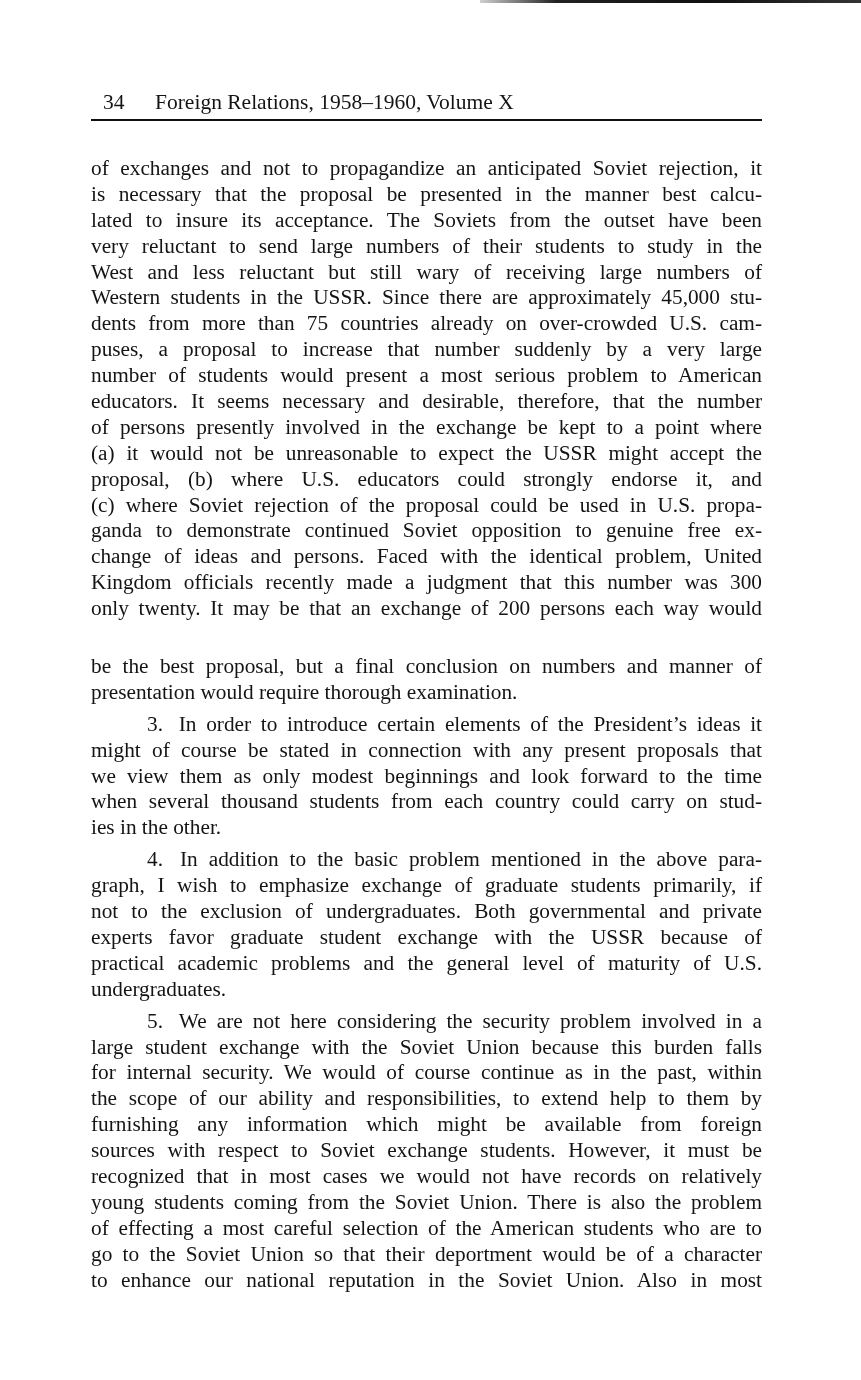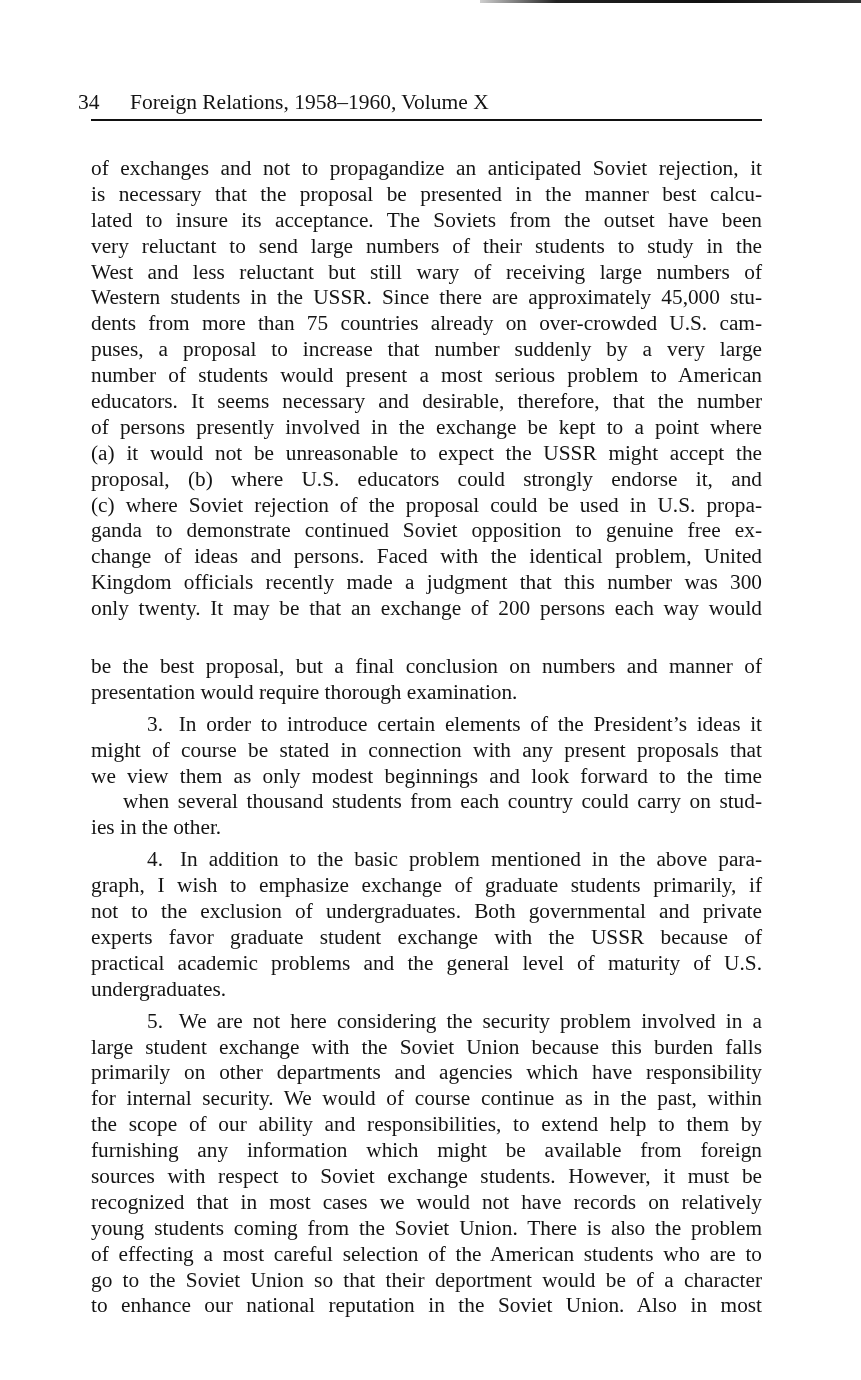--- a/index.html
+++ b/index.html
@@ -1,20 +1,20 @@
 <!DOCTYPE html>
 <html><head>
 <meta charset="utf-8">
 <style>
   html, body { margin: 0; padding: 0; background: #ffffff; }
   body { width: 861px; height: 1380px; position: relative; overflow: hidden;
          font-family: "Liberation Serif", "DejaVu Serif", serif; color: #141414; }
   .scan-edge { position: absolute; left: 480px; top: 0; width: 381px; height: 3px;
                background: linear-gradient(to right, #cfcfcf, #222 20%, #111 60%, #333); }
-  .header { position: absolute; left: 78px; top: 86px; width: 671px; height: 32px;
+  .header { position: absolute; left: 103px; top: 86px; width: 671px; height: 32px;
             font-size: 21.5px; line-height: 32px; white-space: nowrap; }
   .header .pgnum { display: inline-block; width: 52px; }
   .header-rule { position: absolute; left: 91px; top: 119px; width: 671px; height: 2px; background: #111; }
   .body-text { position: absolute; left: 91px; top: 156px; width: 671px; }
   .para { margin: 0; }
   .para + .para { margin-top: 6px; }
   .line { display: block; height: 25.9px; line-height: 25.9px; font-size: 21.3px;
           text-align: justify; text-align-last: justify; white-space: nowrap; overflow: visible; }
   .line.last { text-align-last: left; }
   .line.indent { padding-left: 56px; }
@@ -53,37 +53,36 @@
     <span class="line" style="white-space: normal; height: 25.9px;">Kingdom officials recently made a judgment that this number was 300</span>
     <span class="line" style="white-space: normal; height: 25.9px;">only twenty. It may be that an exchange of 200 persons each way would</span>
     <span class="line" style="white-space: normal; height: 25.9px; margin-top: 32px;">be the best proposal, but a final conclusion on numbers and manner of</span>
     <span class="line last">presentation would require thorough examination.</span>
   </div>
 
   <div class="para">
     <span class="line indent" style="white-space: normal; height: 25.9px;"><span class="num">3.</span> <span>In order to introduce certain elements of the President’s ideas it</span></span>
     <span class="line" style="white-space: normal; height: 25.9px;">might of course be stated in connection with any present proposals that</span>
     <span class="line" style="white-space: normal; height: 25.9px;">we view them as only modest beginnings and look forward to the time</span>
-    <span class="line" style="white-space: normal; height: 25.9px; margin-left: 32px;">when several thousand students from each country could carry on stud-</span>
+    <span class="line" style="white-space: normal; height: 25.9px;">when several thousand students from each country could carry on stud-</span>
     <span class="line last">ies in the other.</span>
   </div>
 
   <div class="para">
     <span class="line indent" style="white-space: normal; height: 25.9px;"><span class="num">4.</span> <span>In addition to the basic problem mentioned in the above para-</span></span>
     <span class="line" style="white-space: normal; height: 25.9px;"><span>graph, I wish to emphasize exchange of </span><span class="ital">graduate</span><span> students primarily, if</span></span>
     <span class="line" style="white-space: normal; height: 25.9px;">not to the exclusion of undergraduates. Both governmental and private</span>
     <span class="line" style="white-space: normal; height: 25.9px;">experts favor graduate student exchange with the USSR because of</span>
     <span class="line" style="white-space: normal; height: 25.9px;">practical academic problems and the general level of maturity of U.S.</span>
     <span class="line last">undergraduates.</span>
   </div>
 
   <div class="para">
     <span class="line indent" style="white-space: normal; height: 25.9px;"><span class="num">5.</span> <span>We are not here considering the security problem involved in a</span></span>
     <span class="line" style="white-space: normal; height: 25.9px;">large student exchange with the Soviet Union because this burden falls</span>
-    <span class="line" style="white-space: normal; height: 25.9px;">primarily on other departments and agencies which have responsibility</span>
     <span class="line" style="white-space: normal; height: 25.9px;">for internal security. We would of course continue as in the past, within</span>
     <span class="line" style="white-space: normal; height: 25.9px;">the scope of our ability and responsibilities, to extend help to them by</span>
     <span class="line" style="white-space: normal; height: 25.9px;">furnishing any information which might be available from foreign</span>
     <span class="line" style="white-space: normal; height: 25.9px;">sources with respect to Soviet exchange students. However, it must be</span>
     <span class="line" style="white-space: normal; height: 25.9px;">recognized that in most cases we would not have records on relatively</span>
     <span class="line" style="white-space: normal; height: 25.9px;">young students coming from the Soviet Union. There is also the problem</span>
     <span class="line" style="white-space: normal; height: 25.9px;">of effecting a most careful selection of the American students who are to</span>
     <span class="line" style="white-space: normal; height: 25.9px;">go to the Soviet Union so that their deportment would be of a character</span>
     <span class="line" style="white-space: normal; height: 25.9px;">to enhance our national reputation in the Soviet Union. Also in most</span>
   </div>

